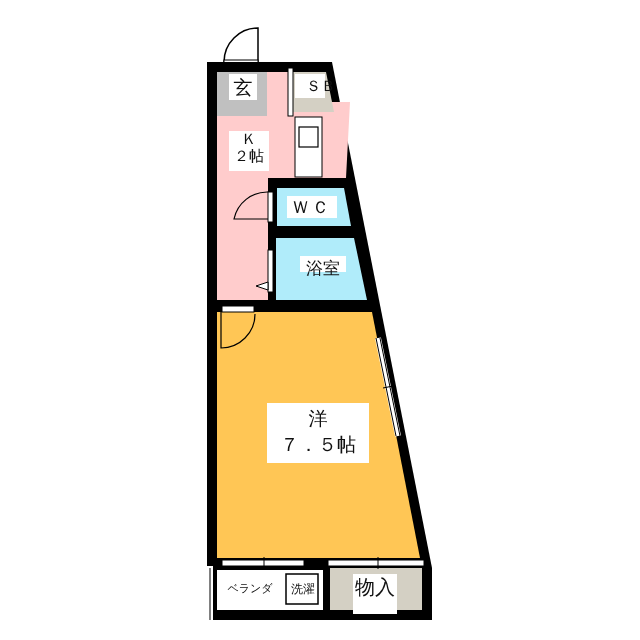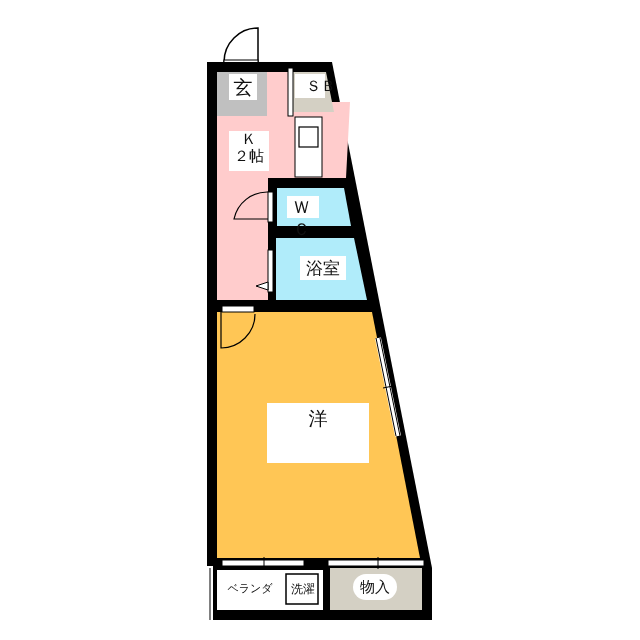--- a/index.html
+++ b/index.html
@@ -2,26 +2,26 @@
 <html><head>
 <meta charset="utf-8">
 <style>
   html, body { margin: 0; padding: 0; background: #ffffff; }
   body { width: 640px; height: 640px; position: relative; overflow: hidden; font-family: "DejaVu Sans", sans-serif; }
   #plan { position: absolute; left: 0; top: 0; width: 640px; height: 640px; }
   .label { position: absolute; background: #ffffff; color: #111; text-align: center; line-height: 1.15; }
   .lbl-genkan { left: 229px; top: 74px; width: 28px; height: 26px; font-size: 19px; line-height: 26px; }
   .lbl-sb { left: 298px; top: 76px; width: 30px; height: 20px; font-size: 15px; line-height: 20px; background: transparent; margin-left: 8px; }
   .lbl-k { left: 229px; top: 131px; width: 40px; height: 40px; font-size: 15px; }
-  .lbl-wc { left: 287px; top: 196px; width: 32px; height: 22px; font-size: 17px; line-height: 22px; letter-spacing: 3px; }
-  .lbl-bath { left: 300px; top: 256px; width: 46px; height: 24px; font-size: 17px; line-height: 24px; }
+  .lbl-wc { left: 287px; top: 196px; width: 50px; height: 22px; font-size: 17px; line-height: 22px; letter-spacing: 3px; }
+  .lbl-bath { left: 300px; top: 256px; width: 46px; height: 16px; font-size: 17px; line-height: 24px; }
   .lbl-yo { left: 267px; top: 403px; width: 102px; height: 58px; font-size: 19px; line-height: 26px; padding-top: 2px; }
   .lbl-veranda { left: 220px; top: 578px; width: 60px; height: 22px; font-size: 11px; line-height: 22px; background: transparent; }
   .lbl-wash { left: 289px; top: 578px; width: 28px; height: 24px; font-size: 12px; line-height: 24px; font-family: Liberation Mono, monospace; }
-  .lbl-storage { left: 353px; top: 574px; width: 44px; height: 26px; font-size: 15px; line-height: 26px; border-radius: 13px; }
+  .lbl-storage { left: 353px; top: 574px; width: 44px; height: 40px; font-size: 20px; line-height: 26px; }
 </style>
 </head>
 <body>
 
 <svg id="plan" viewBox="0 0 640 640" xmlns="http://www.w3.org/2000/svg">
 
   <g>
     <path d="M224 62 A34 34 0 0 1 258 28 L258 62" fill="none" stroke="#000" stroke-width="1.5"></path>
     <rect x="224" y="60" width="34" height="5" fill="#fff" stroke="#000" stroke-width="1"></rect>
   </g>
@@ -91,16 +91,17 @@
 <div class="label lbl-genkan">玄</div>
 <div class="label lbl-sb">ＳＢ</div>
 <div class="label lbl-k">
   <div>Ｋ</div>
   <div>２帖</div>
 </div>
 <div class="label lbl-wc">ＷＣ</div>
 <div class="label lbl-bath">浴室</div>
 <div class="label lbl-yo">
   <div>洋</div>
+  <div>７．５帖</div>
 </div>
 <div class="label lbl-veranda">ベランダ</div>
 <div class="label lbl-wash">洗濯</div>
 <div class="label lbl-storage">物入</div>
 
 </body></html>

